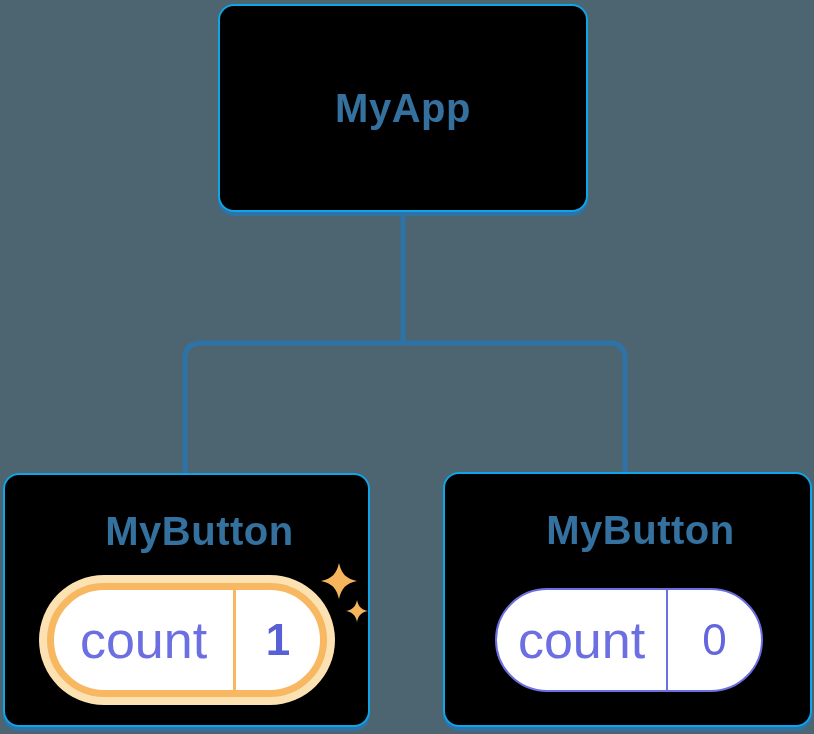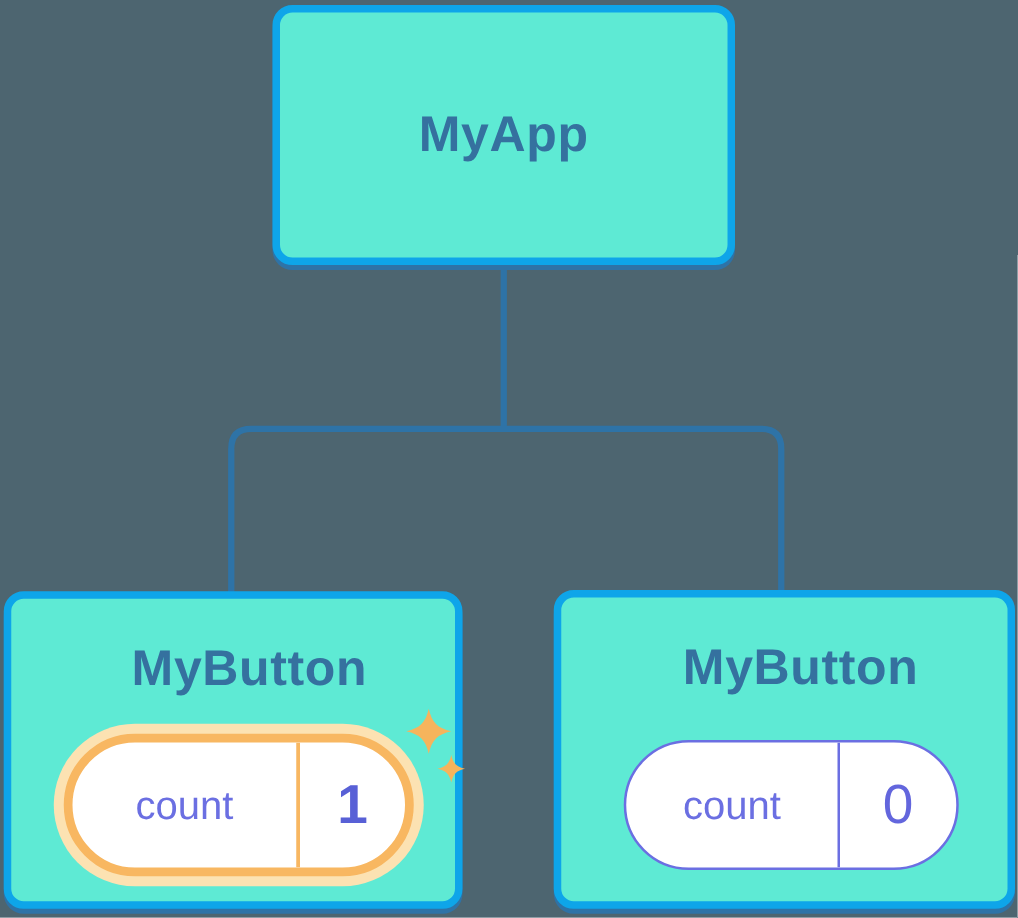--- a/index.html
+++ b/index.html
@@ -16,22 +16,22 @@
     left: 0; top: 0;
     width: 814px; height: 734px;
   }
   .connectors path {
     fill: none;
     stroke: #2E73A7;
     stroke-width: 5;
   }
   .node {
     position: absolute;
-    background: #5eead4;
-    border: 6px solid #0ea5e9;
+    background: #000000;
+    border: 2px solid #0ea5e9;
     border-radius: 16px;
     box-shadow: 0 4px 0 0 #2E73A7;
     box-sizing: border-box;
   }
   .node-root {
     left: 218px; top: 4px;
     width: 370px; height: 208px;
     display: flex; align-items: center; justify-content: center;
   }
   .node-left  { left: 3px;   top: 473px; width: 367px; height: 254px; }
@@ -79,21 +79,21 @@
     border: 2px solid #6B6FE2;
     border-radius: 999px;
     display: flex;
     overflow: hidden;
   }
   .pill-divider-purple { width: 2px; background: #6B6FE2; }
   .pill-key {
     flex: 1;
     display: flex; align-items: center; justify-content: center;
     color: #6B6FE2;
-    font-size: 32px;
+    font-size: 52px;
   }
   .pill-value {
     display: flex; align-items: center; justify-content: center;
     font-size: 44px;
   }
   .pill-value-highlight { width: 84px; color: #5860D6; font-weight: 700; }
   .pill-value-plain    { width: 93px; color: #6366DD; font-weight: 400; }
   .sparkles {
     position: absolute;
     left: 312px; top: 86px;

